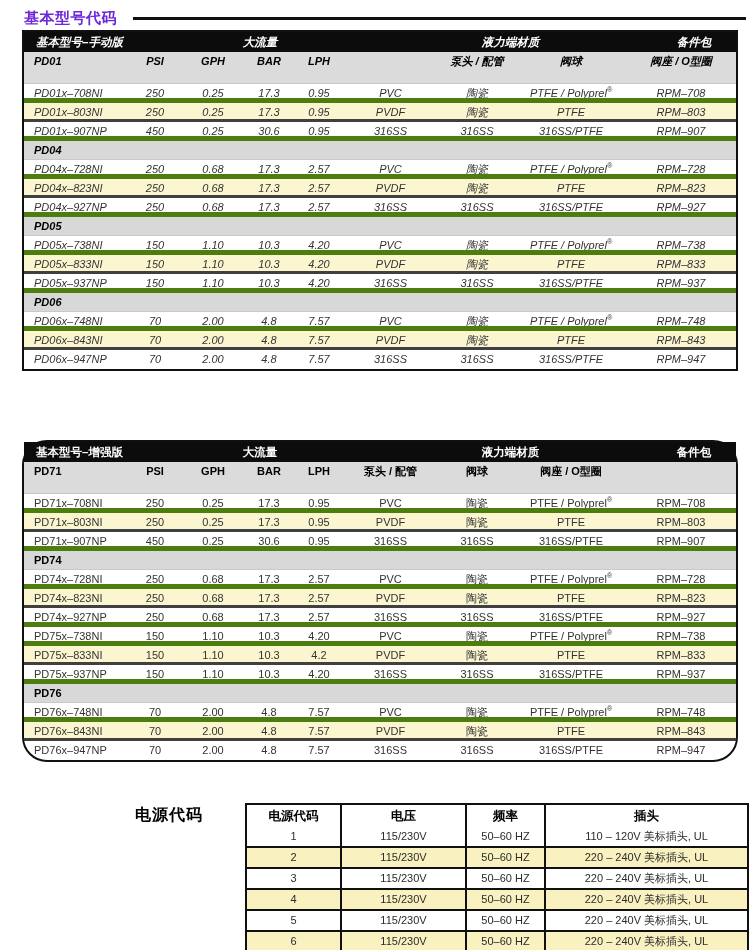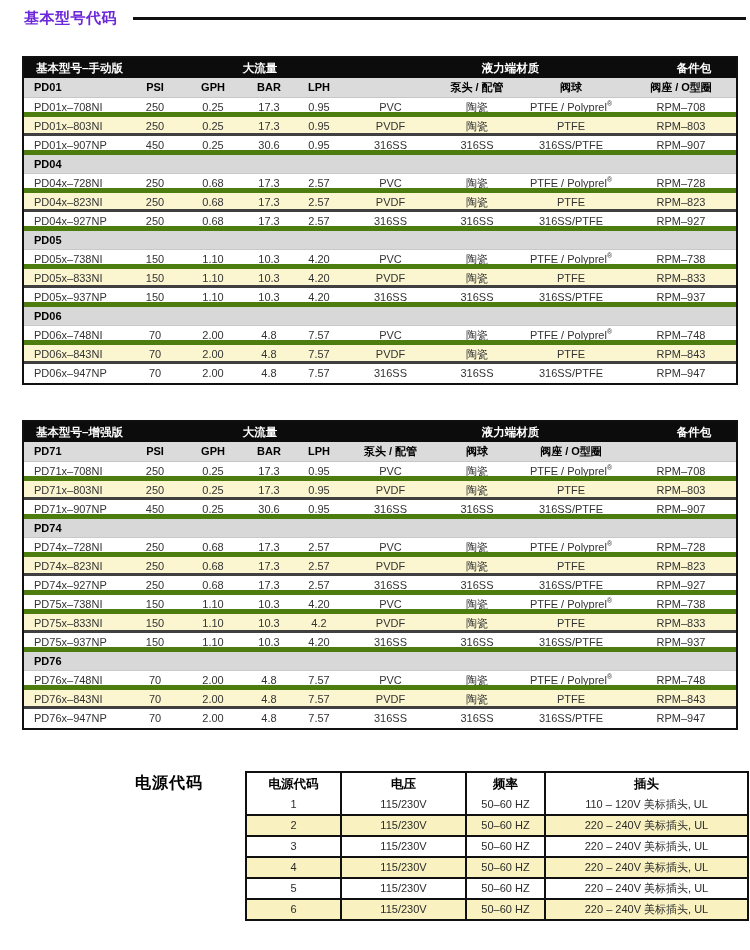--- a/index.html
+++ b/index.html
@@ -10,31 +10,31 @@
   
   .title-wrap { display:flex; align-items:center; padding:8px 4px 0 24px; height:20px; }
   .page-title { font-size:15px; font-weight:bold; letter-spacing:0.5px; color:#6d28d9; white-space:nowrap; }
   .title-rule { flex:1; height:3px; background:#101010; margin-left:16px; }
 
   
   .btable {
     width:712px; margin:0 0 0 22px; border:2px solid #101010; box-sizing:content-box;
     --cols:103px 56px 60px 52px 48px 95px 78px 110px 1fr;
   }
-  .btable.first { margin-top:28px; }
-  .btable.second { margin-top:35px; }
+  .btable.first { margin-top:2px;font-style:italic; }
+  .btable.second { margin-top:69px;border-radius:25px; }
   .brow { display:grid; grid-template-columns:var(--cols); height:19px; box-sizing:border-box; }
   .bheader {
     grid-template-columns:127px 218px 283px 1fr; height:20px;
     background:var(--header-bg,#0c0c0c); color:#fff; font-weight:bold;
   }
   .hcell { font-size:11.5px; line-height:20px; text-align:center; white-space:nowrap; overflow:hidden; }
   .hcell.left { text-align:left; padding-left:12px; }
   .bsub {
-    height:20px; background:var(--subheader-bg,#dbdbdb); font-weight:bold;
+    height:32px; background:var(--subheader-bg,#dbdbdb); font-weight:bold;
     border-bottom:1px solid #c6c6c6;
   }
   .bsub .bcell { line-height:19px; color:#000; }
   .bcell {
     font-size:11px; line-height:18px; text-align:center; white-space:nowrap; overflow:hidden;
     color:#333;
   }
   .bcell.model { text-align:left; padding-left:10px; }
   .brow.data { border-bottom:5px solid #4d7c0f; }
   .brow.data .bcell { line-height:18px; }

